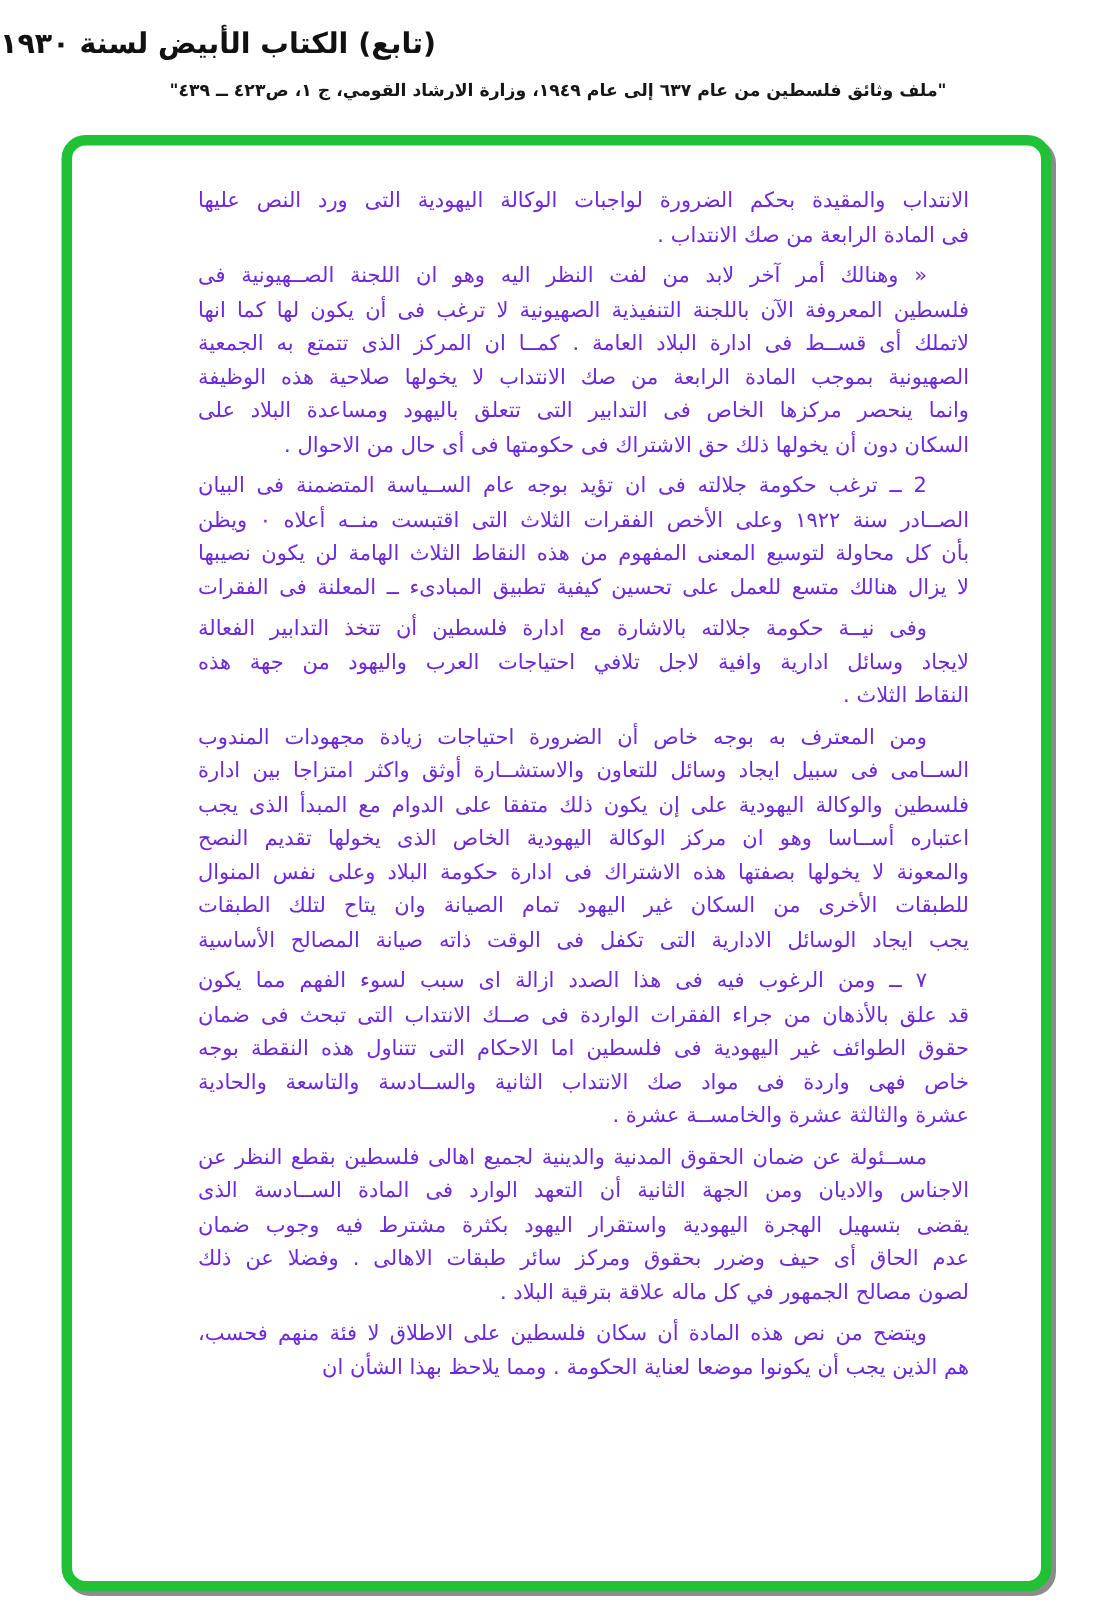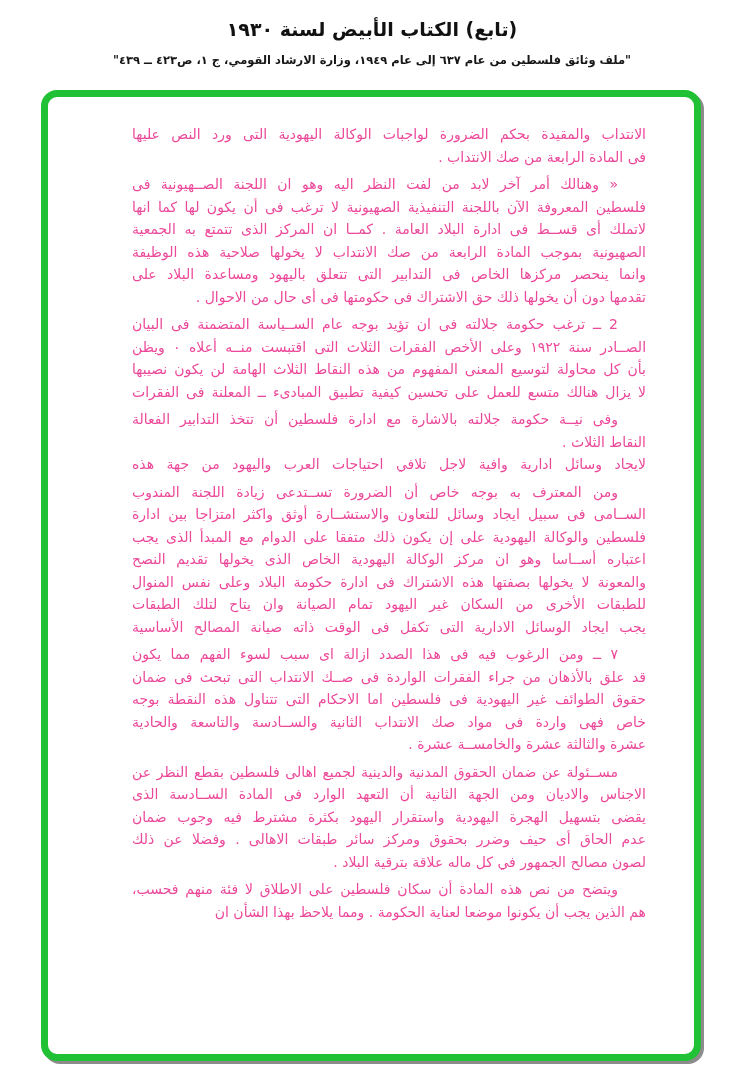--- a/index.html
+++ b/index.html
@@ -14,21 +14,21 @@
     height: 1081px;
     background: #ffffff;
     overflow: hidden;
   }
   
   .doc-title {
     position: absolute;
     top: 18px;
     left: 0;
     width: 100%;
-    text-align: center;
+    text-align: left;
     direction: rtl;
     font-size: 19px;
     font-weight: bold;
     color: #111111;
     letter-spacing: 0.5px;
   }
   .doc-source {
     position: absolute;
     top: 53px;
     left: 0;
@@ -55,21 +55,21 @@
   
   .body-text {
     position: absolute;
     top: 26px;
     right: 48px;
     left: 44px;
     bottom: 12px;
     direction: rtl;
     font-size: 14px;
     line-height: 22.5px;
-    color: #ec4899;
+    color: #6d28d9;
     overflow: hidden;
     margin-left: 40px;
   }
   .para { margin: 0 0 5px 0; }
   .line {
     text-align: justify;
     text-align-last: justify;
     white-space: normal;
   }
   .line.last { text-align-last: right; }
@@ -90,35 +90,35 @@
     <div class="para">
           <div class="line">الانتداب والمقيدة بحكم الضرورة لواجبات الوكالة اليهودية التى ورد النص عليها</div>
           <div class="line last">فى المادة الرابعة من صك الانتداب .</div>
         </div>
         <div class="para indent">
           <div class="line">« وهنالك أمر آخر لابد من لفت النظر اليه وهو ان اللجنة الصــهيونية فى</div>
           <div class="line">فلسطين المعروفة الآن باللجنة التنفيذية الصهيونية لا ترغب فى أن يكون لها كما انها</div>
           <div class="line">لاتملك أى قســط فى ادارة البلاد العامة . كمــا ان المركز الذى تتمتع به الجمعية</div>
           <div class="line">الصهيونية بموجب المادة الرابعة من صك الانتداب لا يخولها صلاحية هذه الوظيفة</div>
           <div class="line">وانما ينحصر مركزها الخاص فى التدابير التى تتعلق باليهود ومساعدة البلاد على</div>
-          <div class="line last">تقدمها دون أن يخولها ذلك حق الاشتراك فى حكومتها فى أى حال من الاحوال .</div>
+          <div class="line last">السكان دون أن يخولها ذلك حق الاشتراك فى حكومتها فى أى حال من الاحوال .</div>
         </div>
         <div class="para indent">
           <div class="line">2 ــ ترغب حكومة جلالته فى ان تؤيد بوجه عام الســياسة المتضمنة فى البيان</div>
           <div class="line">الصــادر سنة ١٩٢٢ وعلى الأخص الفقرات الثلاث التى اقتبست منــه أعلاه ٠ ويظن</div>
           <div class="line">بأن كل محاولة لتوسيع المعنى المفهوم من هذه النقاط الثلاث الهامة لن يكون نصيبها</div>
           <div class="line">لا يزال هنالك متسع للعمل على تحسين كيفية تطبيق المبادىء ــ المعلنة فى الفقرات</div>
         </div>
         <div class="para indent">
           <div class="line">وفى نيــة حكومة جلالته بالاشارة مع ادارة فلسطين أن تتخذ التدابير الفعالة</div>
+          <div class="line">لايجاد وسائل ادارية وافية لاجل تلافي احتياجات العرب واليهود من جهة هذه</div>
           <div class="line last">النقاط الثلاث .</div>
-          <div class="line">لايجاد وسائل ادارية وافية لاجل تلافي احتياجات العرب واليهود من جهة هذه</div>
         </div>
         <div class="para indent">
-          <div class="line">ومن المعترف به بوجه خاص أن الضرورة تســتدعى زيادة اللجنة المندوب</div>
+          <div class="line">ومن المعترف به بوجه خاص أن الضرورة احتياجات زيادة مجهودات المندوب</div>
           <div class="line">الســامى فى سبيل ايجاد وسائل للتعاون والاستشــارة أوثق واكثر امتزاجا بين ادارة</div>
           <div class="line">فلسطين والوكالة اليهودية على إن يكون ذلك متفقا على الدوام مع المبدأ الذى يجب</div>
           <div class="line">اعتباره أســاسا وهو ان مركز الوكالة اليهودية الخاص الذى يخولها تقديم النصح</div>
           <div class="line">والمعونة لا يخولها بصفتها هذه الاشتراك فى ادارة حكومة البلاد وعلى نفس المنوال</div>
           <div class="line">للطبقات الأخرى من السكان غير اليهود تمام الصيانة وان يتاح لتلك الطبقات</div>
           <div class="line">يجب ايجاد الوسائل الادارية التى تكفل فى الوقت ذاته صيانة المصالح الأساسية</div>
         </div>
         <div class="para indent">
           <div class="line">٧ ــ ومن الرغوب فيه فى هذا الصدد ازالة اى سبب لسوء الفهم مما يكون</div>
           <div class="line">قد علق بالأذهان من جراء الفقرات الواردة فى صــك الانتداب التى تبحث فى ضمان</div>

